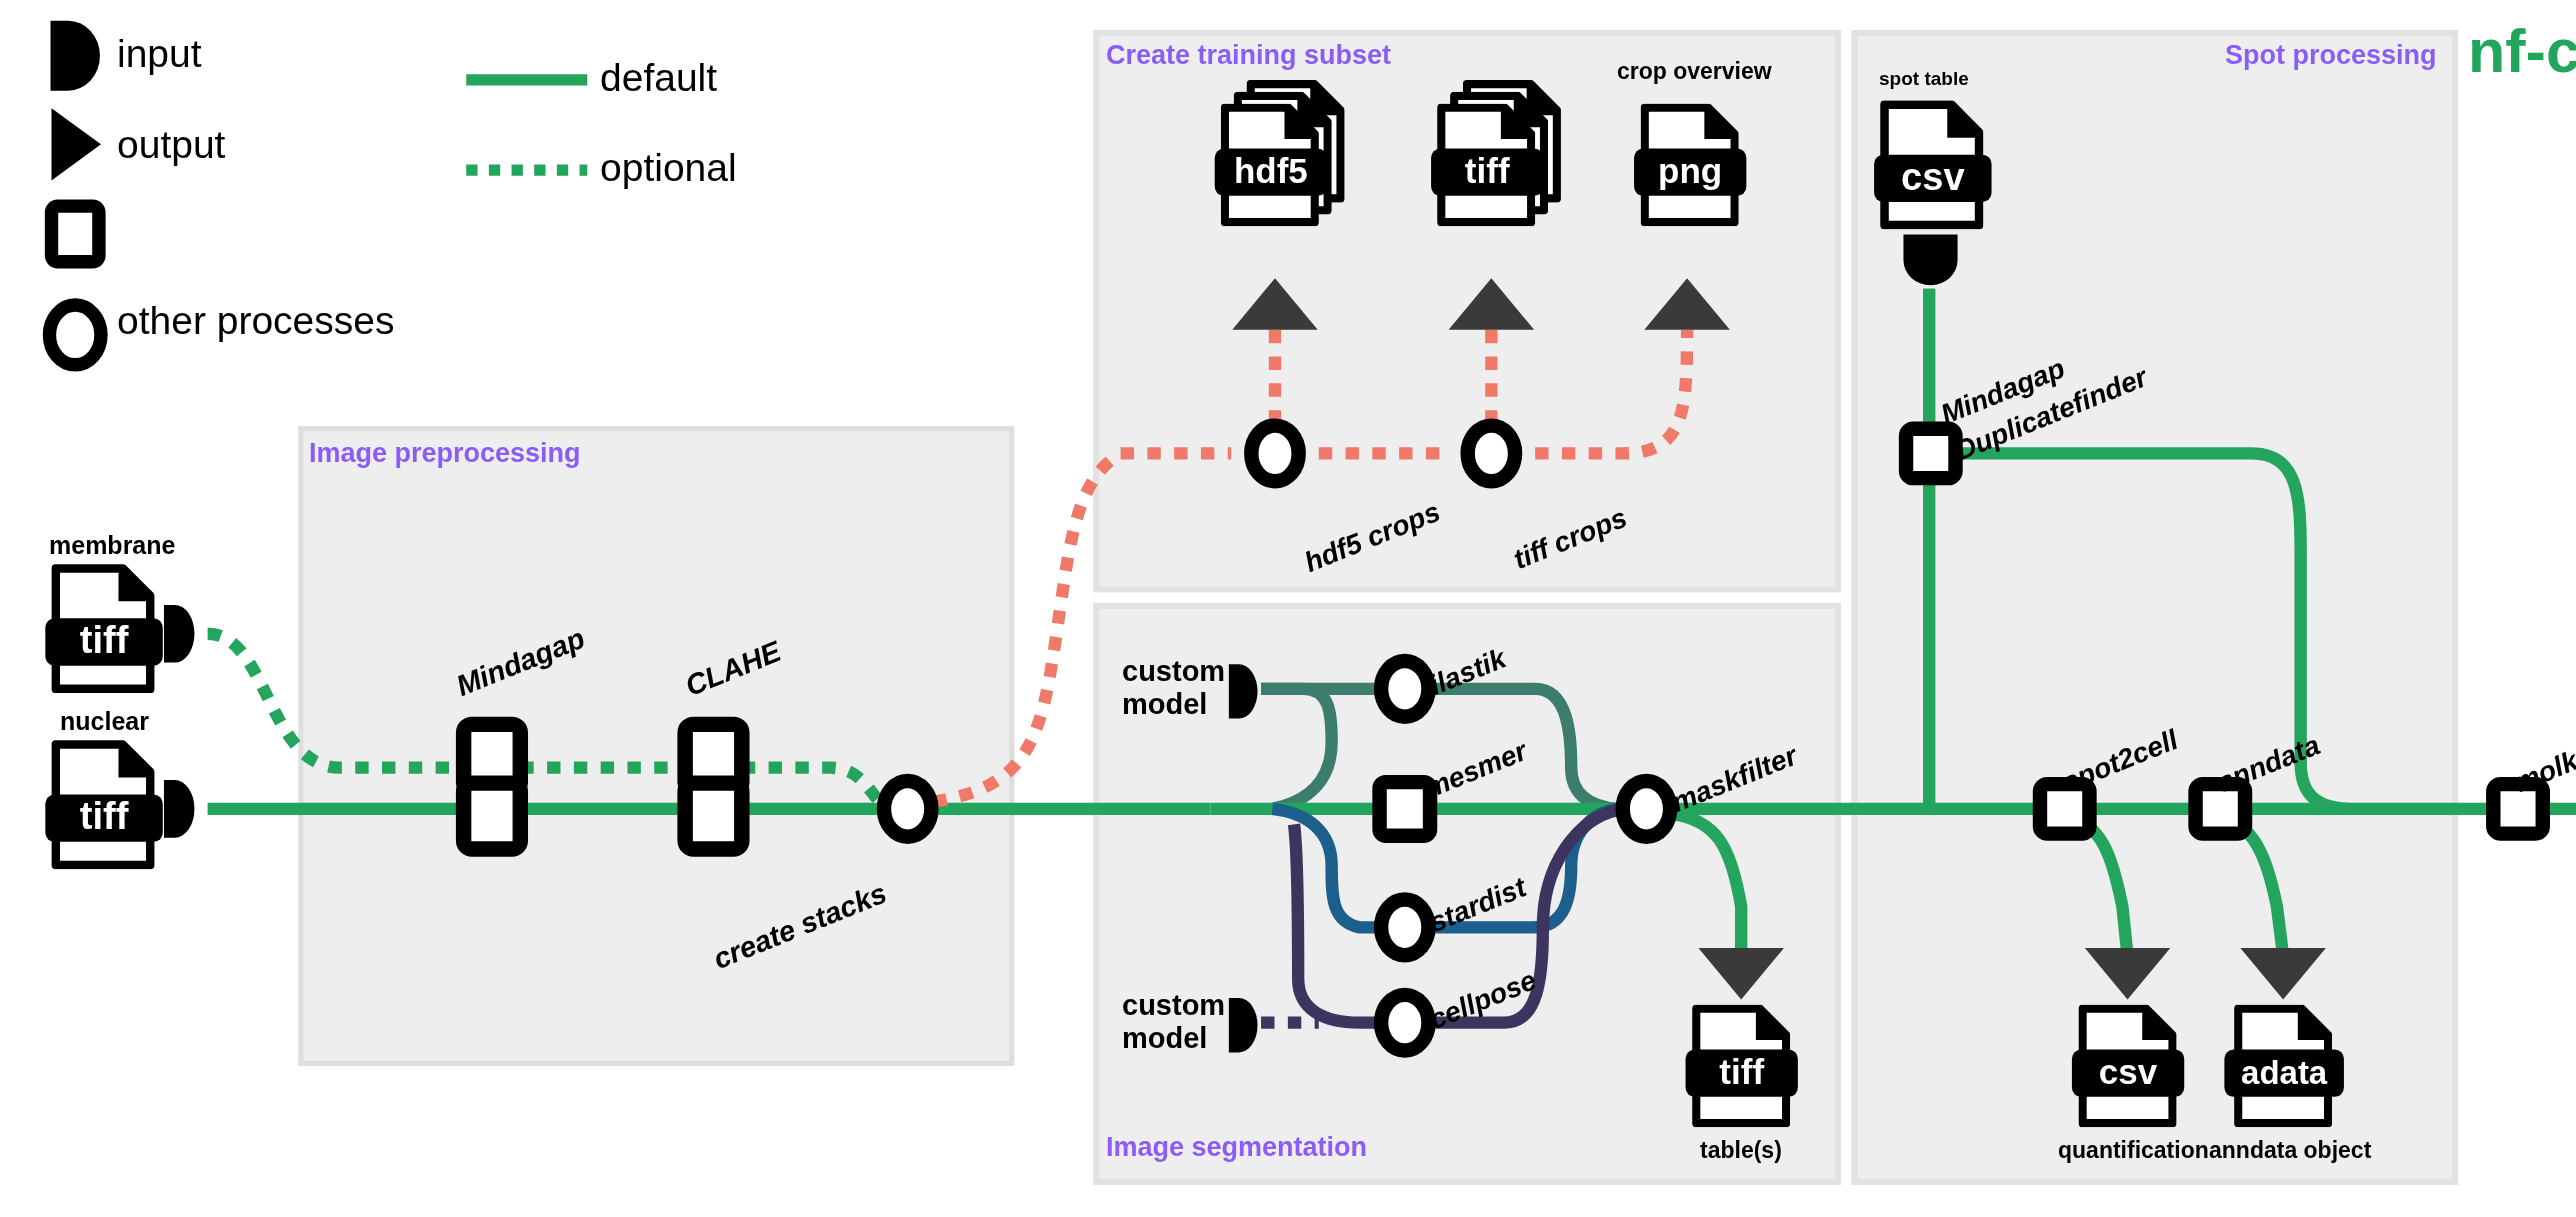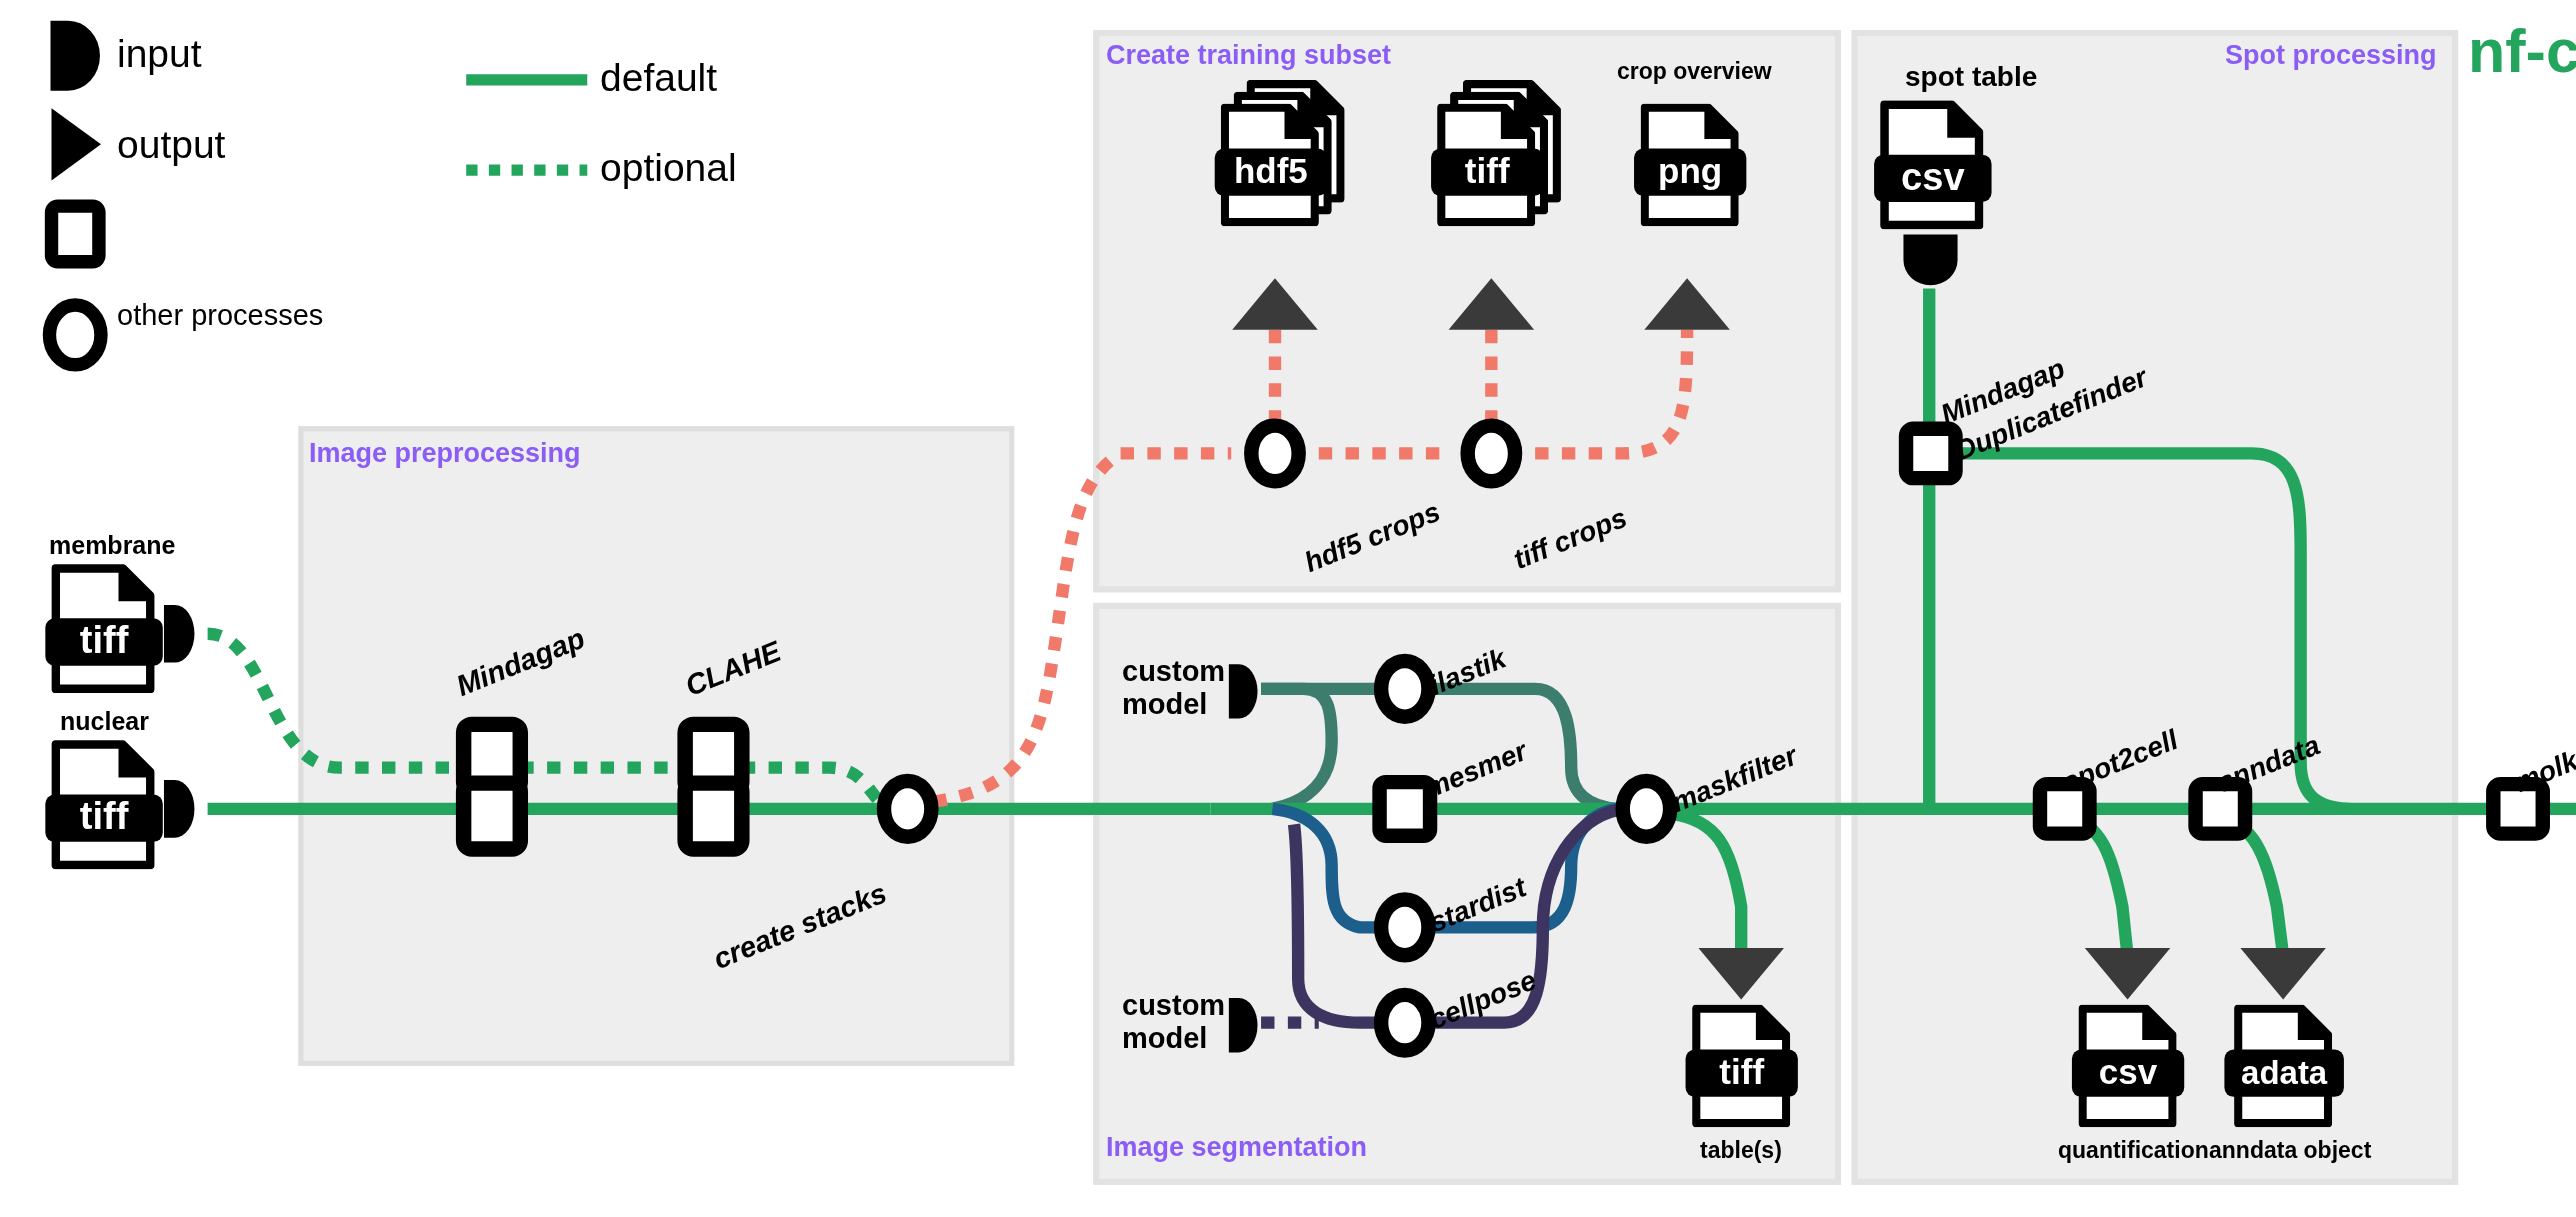--- a/index.html
+++ b/index.html
@@ -301,32 +301,32 @@
       <rect x="5336" y="252" width="3" height="16"></rect>
           <rect x="5342" y="252" width="3" height="16"></rect>
       <rect x="5348" y="252" width="3" height="16"></rect>
     </g>
     <text x="5324" y="283" font-family="Liberation Sans, sans-serif" font-size="26" font-weight="bold" fill="#fff" text-anchor="middle">mk</text>
   </g>
 </svg>
 
 <div class="legend-txt" style="left:117px;top:32px;font-size:39px;">input</div>
 <div class="legend-txt" style="left:117px;top:123px;font-size:39px;">output</div>
-<div class="legend-txt" style="left:117px;top:299px;font-size:29px;">other processes</div>
+<div class="legend-txt" style="left:117px;top:299px;font-size:39px;">other processes</div>
 <div class="legend-txt" style="left:600px;top:56px;font-size:39px;">default</div>
 <div class="legend-txt" style="left:600px;top:146px;font-size:39px;">optional</div>
 
 <div class="panel-title" style="left:309px;top:438px;font-size:27px;">Image preprocessing</div>
 <div class="panel-title" style="left:1106px;top:40px;font-size:27px;">Create training subset</div>
 <div class="panel-title" style="left:1106px;top:1132px;font-size:27px;">Image segmentation</div>
 <div class="panel-title" style="left:2225px;top:40px;font-size:27px;">Spot processing</div>
 
 <div class="lbl" style="left:49px;top:531px;font-size:25px;">membrane</div>
 <div class="lbl" style="left:60px;top:707px;font-size:25px;">nuclear</div>
-<div class="lbl" style="left:1879px;top:61px;font-size:28px;margin-left:26px;">spot table</div>
+<div class="lbl" style="left:1879px;top:68px;font-size:19px;">spot table</div>
 <div class="lbl" style="left:1122px;top:655px;font-size:29px;line-height:33px;">custom<br>model</div>
 <div class="lbl" style="left:1122px;top:989px;font-size:29px;line-height:33px;">custom<br>model</div>
 
 <div class="lbl" style="left:1617px;top:58px;font-size:23px;">crop overview</div>
 <div class="lbl" style="left:1700px;top:1137px;font-size:23px;">table(s)</div>
 <div class="lbl" style="left:2058px;top:1137px;font-size:23px;">quantification</div>
 <div class="lbl" style="left:2209px;top:1137px;font-size:23px;text-align:right;">anndata object</div>
 
 <div class="lbl" style="left:464px;top:670px;font-size:29px;font-style:italic;transform:rotate(-22deg);transform-origin:left bottom;">Mindagap</div>
 <div class="lbl" style="left:693px;top:670px;font-size:29px;font-style:italic;transform:rotate(-22deg);transform-origin:left bottom;">CLAHE</div>

